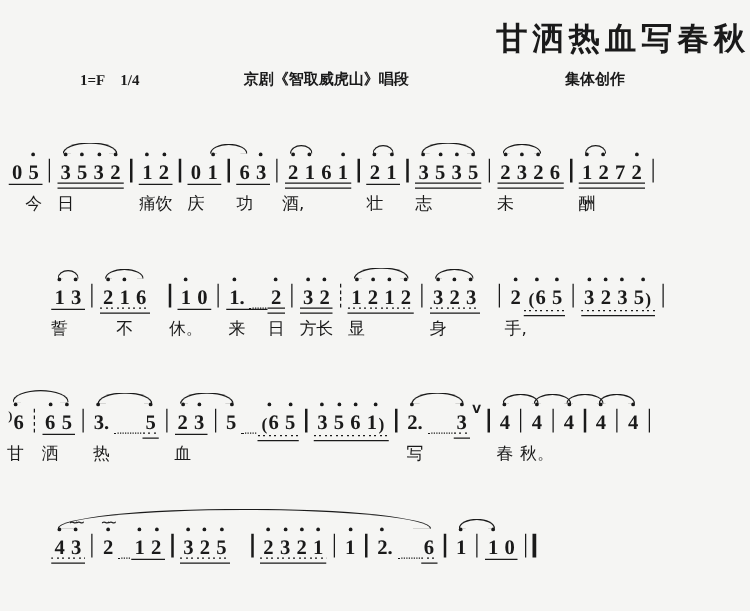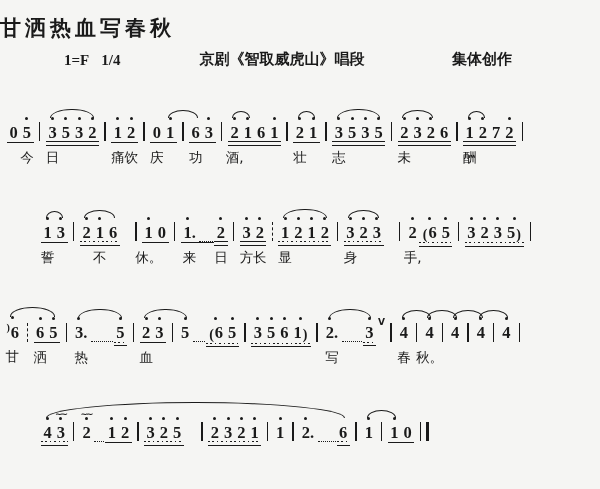--- a/index.html
+++ b/index.html
@@ -3,27 +3,27 @@
 <meta charset="utf-8">
 <style>
   html,body{margin:0;padding:0;}
   body{background:#e9e9e9;}
   .page{
     position:relative; width:600px; height:489px; overflow:hidden;
     background:#f5f5f3; color:#1a1a1a;
     font-family:"DejaVu Sans", sans-serif;
   }
   .title{
-    text-align:left; font-size:21px; font-weight:bold;
+    text-align:right; font-size:25px; font-weight:bold;
     letter-spacing:4px; padding-top:14px;
   }
-  .subheader{position:relative; height:24px; margin-top:8px; font-size:15px;text-decoration:underline;}
+  .subheader{position:relative; height:24px; margin-top:8px; font-size:12px;text-decoration:underline;}
   .key{position:absolute; left:64px; top:2px; font-weight:bold; font-family:"Liberation Serif","DejaVu Serif",serif;}
   .meter{margin-left:12px;}
-  .subtitle{position:absolute; left:282px; top:0; transform:translateX(-50%); font-weight:bold; white-space:nowrap;}
+  .subtitle{position:absolute; left:261px; top:0; transform:translateX(-50%); font-weight:bold; white-space:nowrap;}
   .credit{position:absolute; left:452px; top:0; font-weight:bold;}
   .score{margin-top:26px;}
   .line{position:relative; height:100px; padding-top:22px; white-space:nowrap; box-sizing:border-box;}
   .measure{display:inline-block; margin:0 1px;}
   .group{display:inline-block;}
   .u1,.u2{border-bottom:1.4px solid #1a1a1a;}
   .u2,.wavy{
     padding-bottom:3px;
     background-repeat:no-repeat;
     background-size:100% 1.3px;

